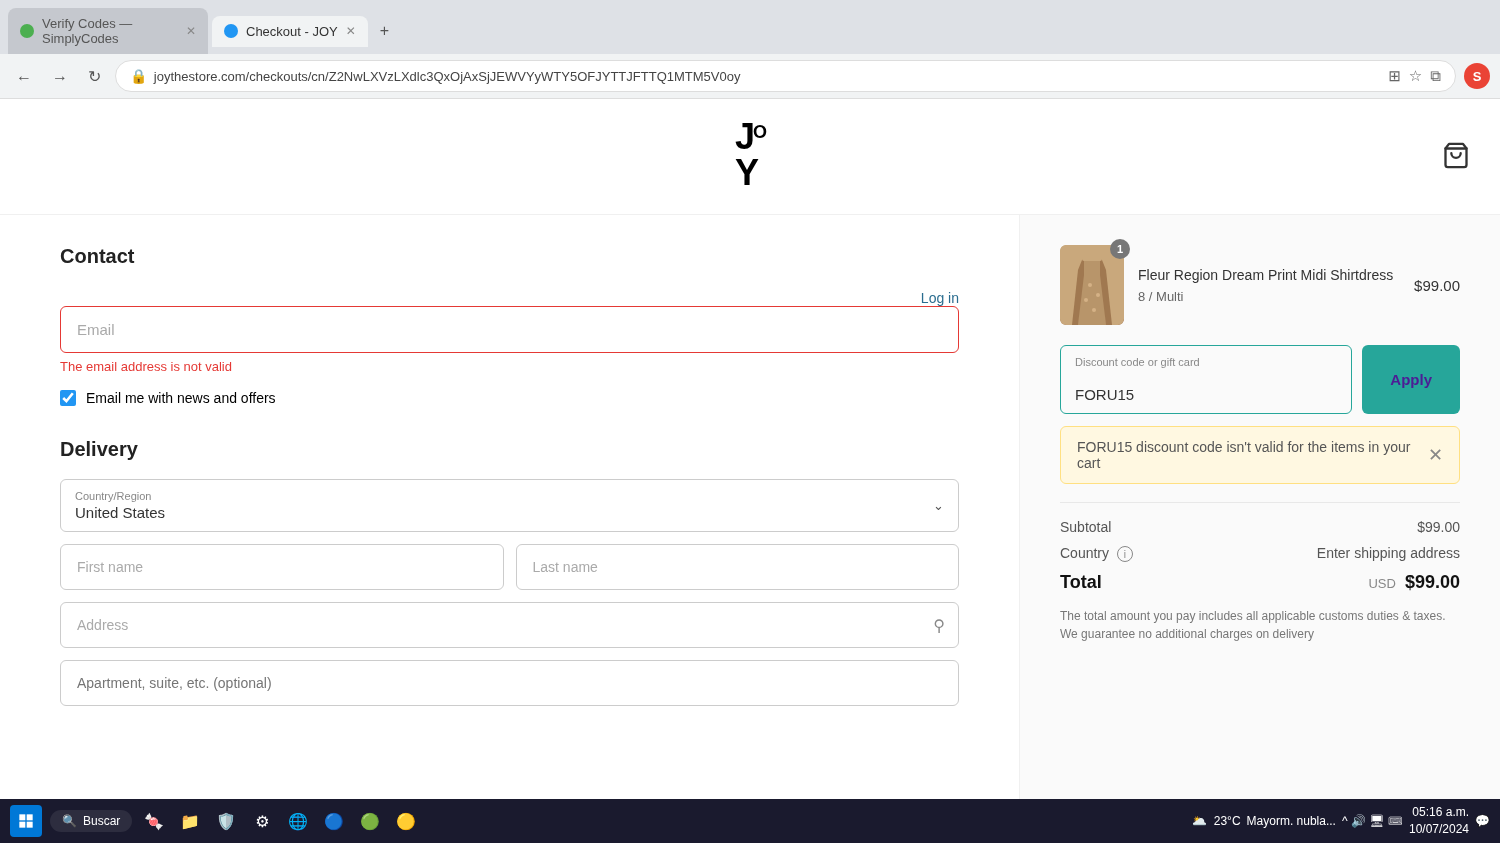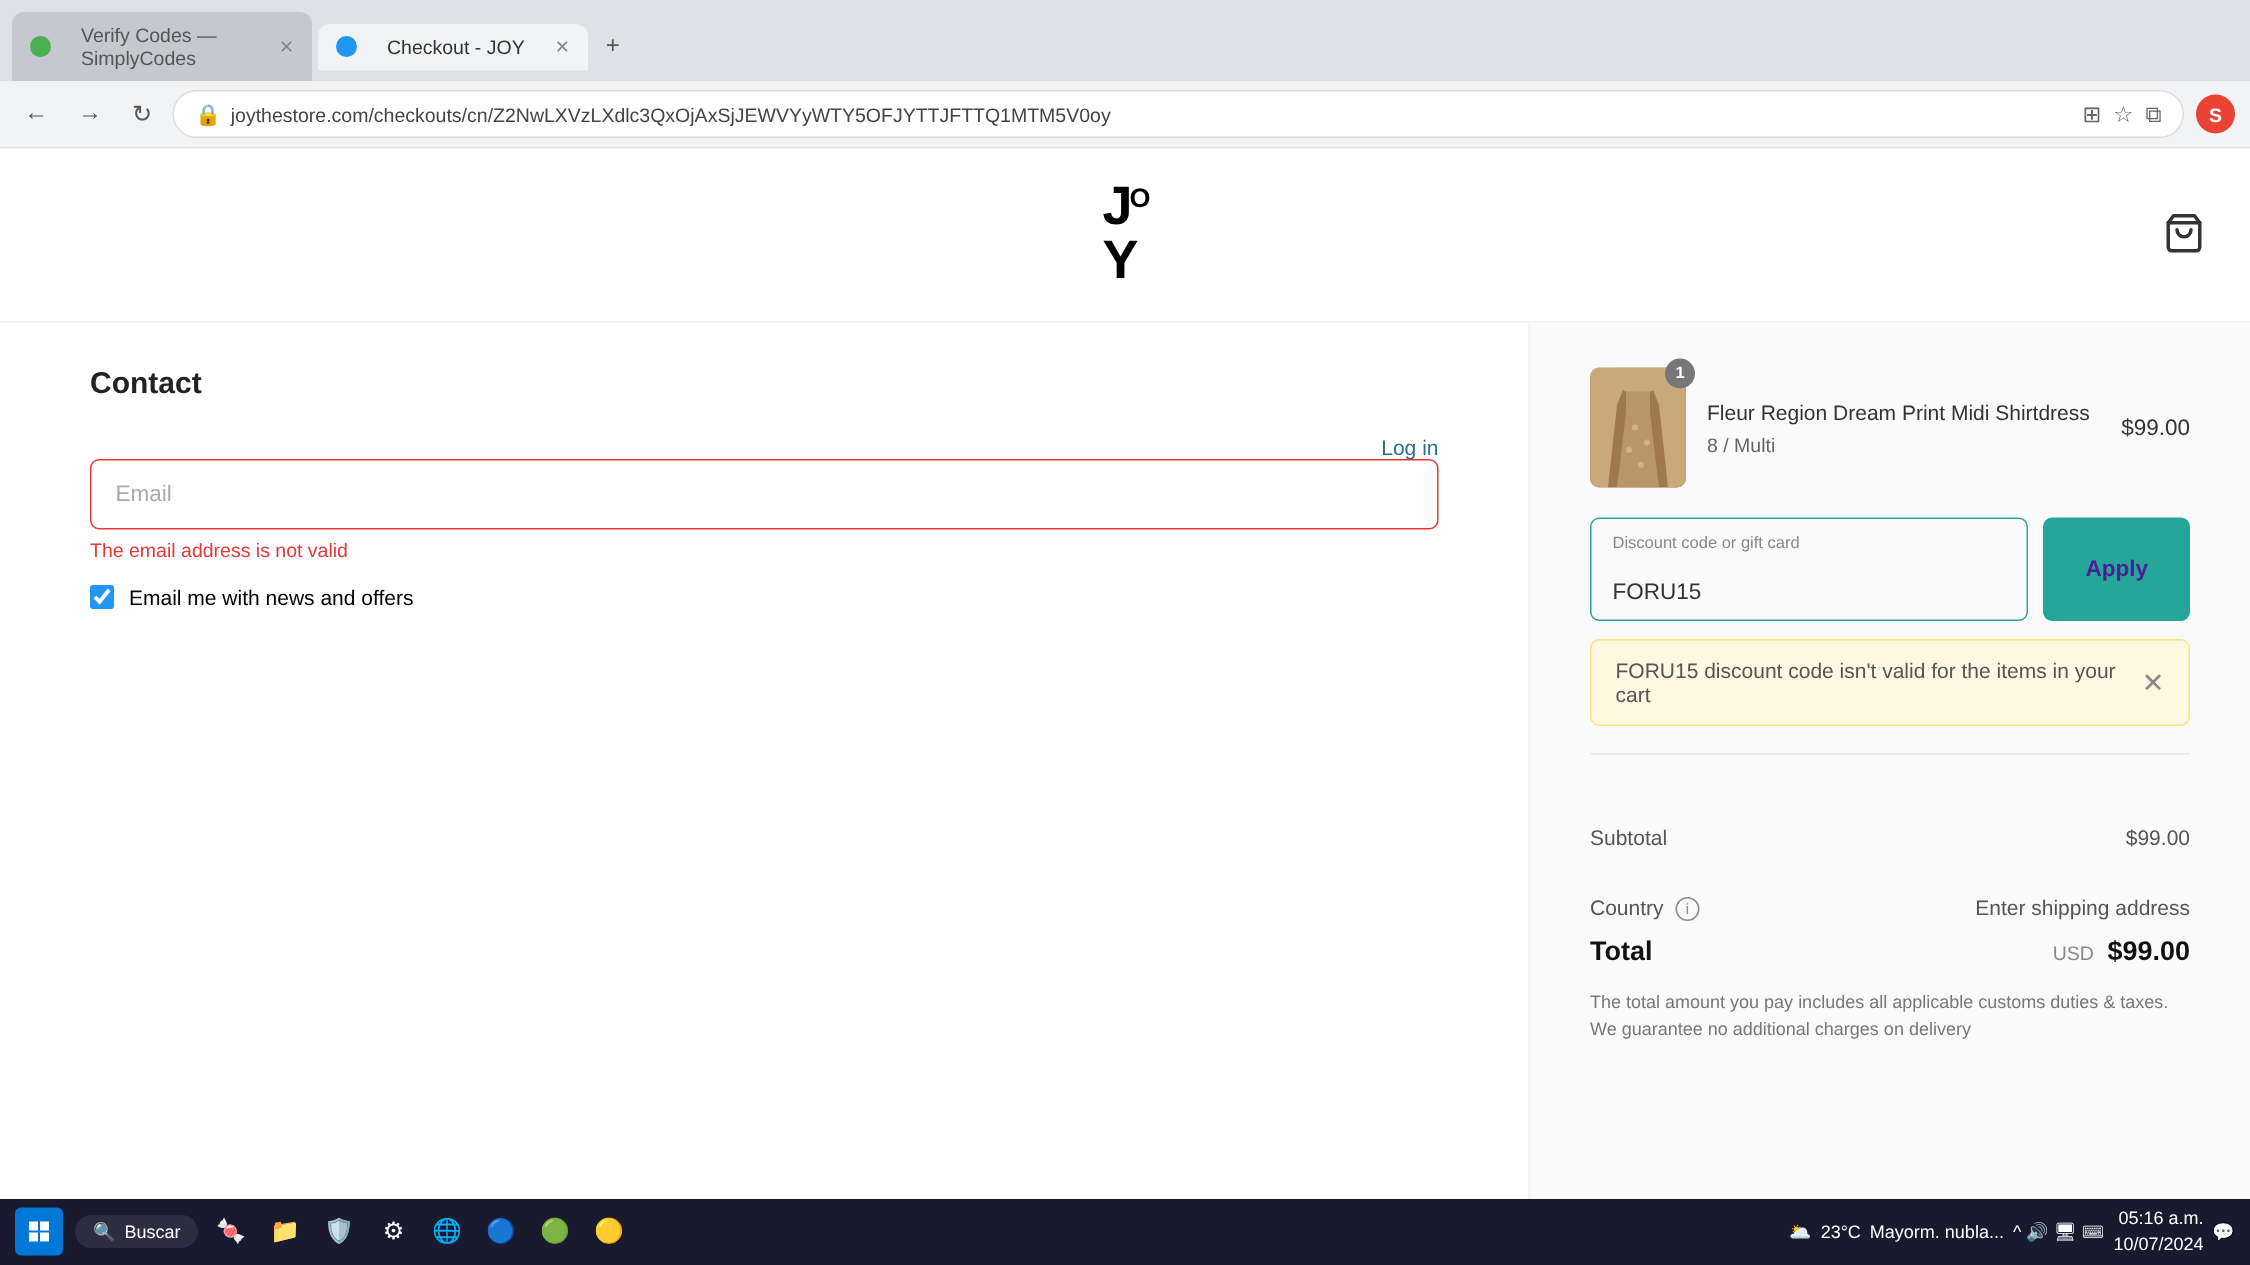--- a/index.html
+++ b/index.html
@@ -1,21 +1,21 @@
 <!DOCTYPE html>
 <html><head>
   <meta charset="utf-8">
   <style>
     * { box-sizing: border-box; margin: 0; padding: 0; }
     body { font-family: -apple-system, BlinkMacSystemFont, 'Segoe UI', sans-serif; background: #fff; font-size: 14px; color: #333; overflow-x: hidden; }
 
     
     .browser-chrome { background: #f1f3f4; border-bottom: 1px solid #ddd; }
     .tab-bar { display: flex; align-items: center; padding: 8px 8px 0; gap: 4px; background: #dee1e6; }
-    .tab { display: flex; align-items: center; gap: 20px; padding: 8px 12px; border-radius: 8px 8px 0 0; font-size: 13px; max-width: 200px; cursor: pointer; }
+    .tab { display: flex; align-items: center; gap: 8px; padding: 8px 12px; border-radius: 8px 8px 0 0; font-size: 13px; max-width: 200px; cursor: pointer; }
     .tab.inactive { background: #c5c8ce; color: #555; }
     .tab.active { background: #f1f3f4; color: #333; }
     .tab-favicon { width: 14px; height: 14px; border-radius: 2px; flex-shrink: 0; }
     .tab-favicon.green { background: #4caf50; border-radius: 50%; }
     .tab-favicon.blue { background: #2196f3; border-radius: 50%; }
     .tab-close { margin-left: auto; color: #888; font-size: 12px; cursor: pointer; }
     .tab-new { padding: 8px; cursor: pointer; color: #555; font-size: 16px; }
     .address-bar-row { display: flex; align-items: center; gap: 8px; padding: 6px 10px; background: #f1f3f4; }
     .nav-btn { background: none; border: none; cursor: pointer; color: #555; font-size: 16px; padding: 4px 6px; border-radius: 4px; }
     .address-bar { flex: 1; background: #fff; border: 1px solid #ddd; border-radius: 20px; padding: 6px 14px; font-size: 13px; color: #444; display: flex; align-items: center; gap: 6px; }
@@ -77,21 +77,21 @@
     .discount-input-wrap { flex: 1; border: 1.5px solid #26a69a; border-radius: 6px; padding: 10px 14px; }
     .discount-label { font-size: 11px; color: #888; display: block; margin-bottom: 18px; }
     .discount-value { font-size: 15px; color: #333; }
     .apply-btn { background: #26a69a; color: #4c1d95; border: none; border-radius: 6px; padding: 10px 28px; font-size: 15px; font-weight: 600; cursor: pointer; }
 
     .error-banner { background: #fff8e1; border: 1px solid #ffe082; border-radius: 6px; padding: 12px 16px; display: flex; align-items: center; justify-content: space-between; margin-bottom: 18px; }
     .error-banner-text { font-size: 14px; color: #555; }
     .error-banner-close { background: none; border: none; cursor: pointer; color: #888; font-size: 18px; }
 
     .totals { border-top: 1px solid #e8e8e8; padding-top: 16px; }
-    .total-row { display: flex; justify-content: space-between; margin-bottom: 10px; font-size: 14px; color: #555; margin-top: 31px; }
+    .total-row { display: flex; justify-content: space-between; margin-bottom: 10px; font-size: 14px; color: #555; }
     .total-row.main-total { font-size: 18px; font-weight: 700; color: #111; margin-top: 6px; }
     .total-row.main-total .total-label { font-size: 18px; }
     .shipping-info-icon { display: inline-flex; align-items: center; justify-content: center; width: 16px; height: 16px; border-radius: 50%; border: 1.5px solid #888; font-size: 10px; color: #888; margin-left: 4px; cursor: pointer; vertical-align: middle; }
     .usd-label { font-size: 13px; color: #888; margin-right: 4px; font-weight: 400; }
     .note-text { font-size: 12px; color: #777; margin-top: 14px; line-height: 1.5; }
 
     
     .taskbar { height: 44px; background: #1a1a2e; display: flex; align-items: center; justify-content: space-between; padding: 0 10px; color: #fff; font-size: 12px; position: fixed; bottom: 0; width: 100%; }
     .taskbar-left { display: flex; align-items: center; gap: 8px; }
     .taskbar-right { display: flex; align-items: center; gap: 6px; font-size: 12px; }
@@ -162,20 +162,39 @@
         <div class="email-input-wrap">
           <input type="email" class="email-input" value="" placeholder="Email" style="">
         </div>
         <div class="error-msg">The email address is not valid</div>
         <div class="checkbox-row">
           <input type="checkbox" id="newsletter" checked="" style="">
           <label for="newsletter" class="checkbox-label">Email me with news and offers</label>
         </div>
       </div>
 
+      <div class="delivery-section">
+        <h2 class="section-title">Delivery</h2>
+        <div class="country-select-wrap">
+          <div>
+            <span class="country-label">Country/Region</span>
+            <span class="country-value">United States</span>
+          </div>
+          <span class="chevron">⌄</span>
+        </div>
+        <div class="name-row">
+          <input type="text" class="name-input" placeholder="First name" style="">
+          <input type="text" class="name-input" placeholder="Last name" style="">
+        </div>
+        <div class="address-input-wrap">
+          <input type="text" class="address-input" placeholder="Address" style="">
+          <span class="search-icon-addr">⚲</span>
+        </div>
+        <input type="text" class="apt-input" placeholder="Apartment, suite, etc. (optional)" style="">
+      </div>
     </div>
 
     <div class="right-panel">
 
       <div class="product-row">
         <div class="product-img-wrap">
           <div class="product-img">
 
             <svg width="64" height="80" viewBox="0 0 64 80" xmlns="http://www.w3.org/2000/svg">
               <rect width="64" height="80" rx="6" fill="#c9a87c"></rect>

